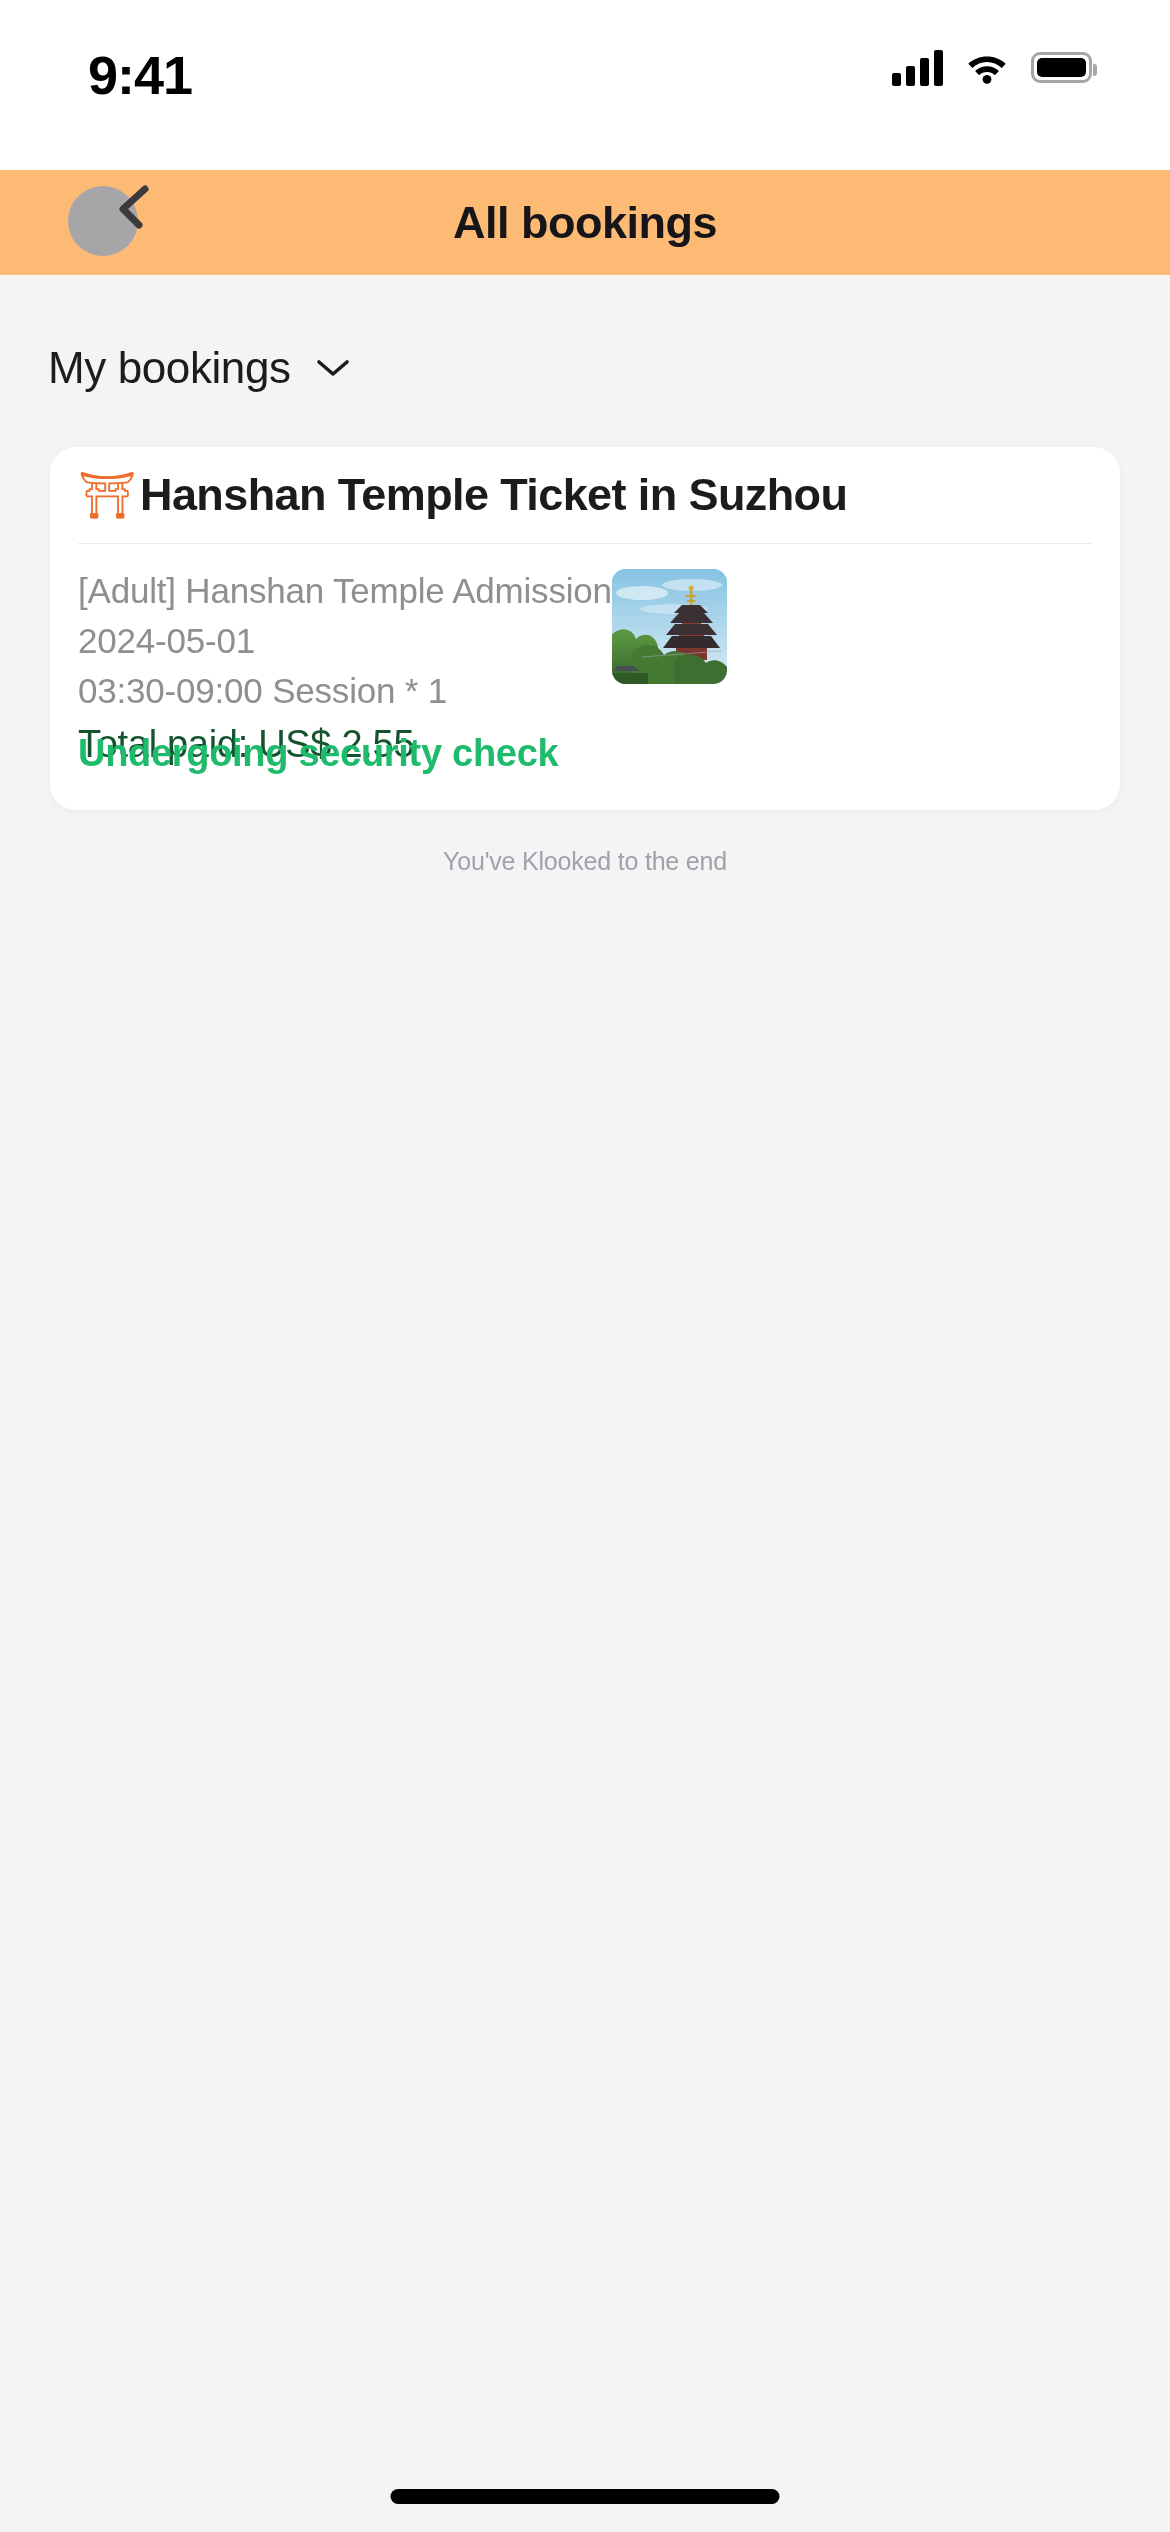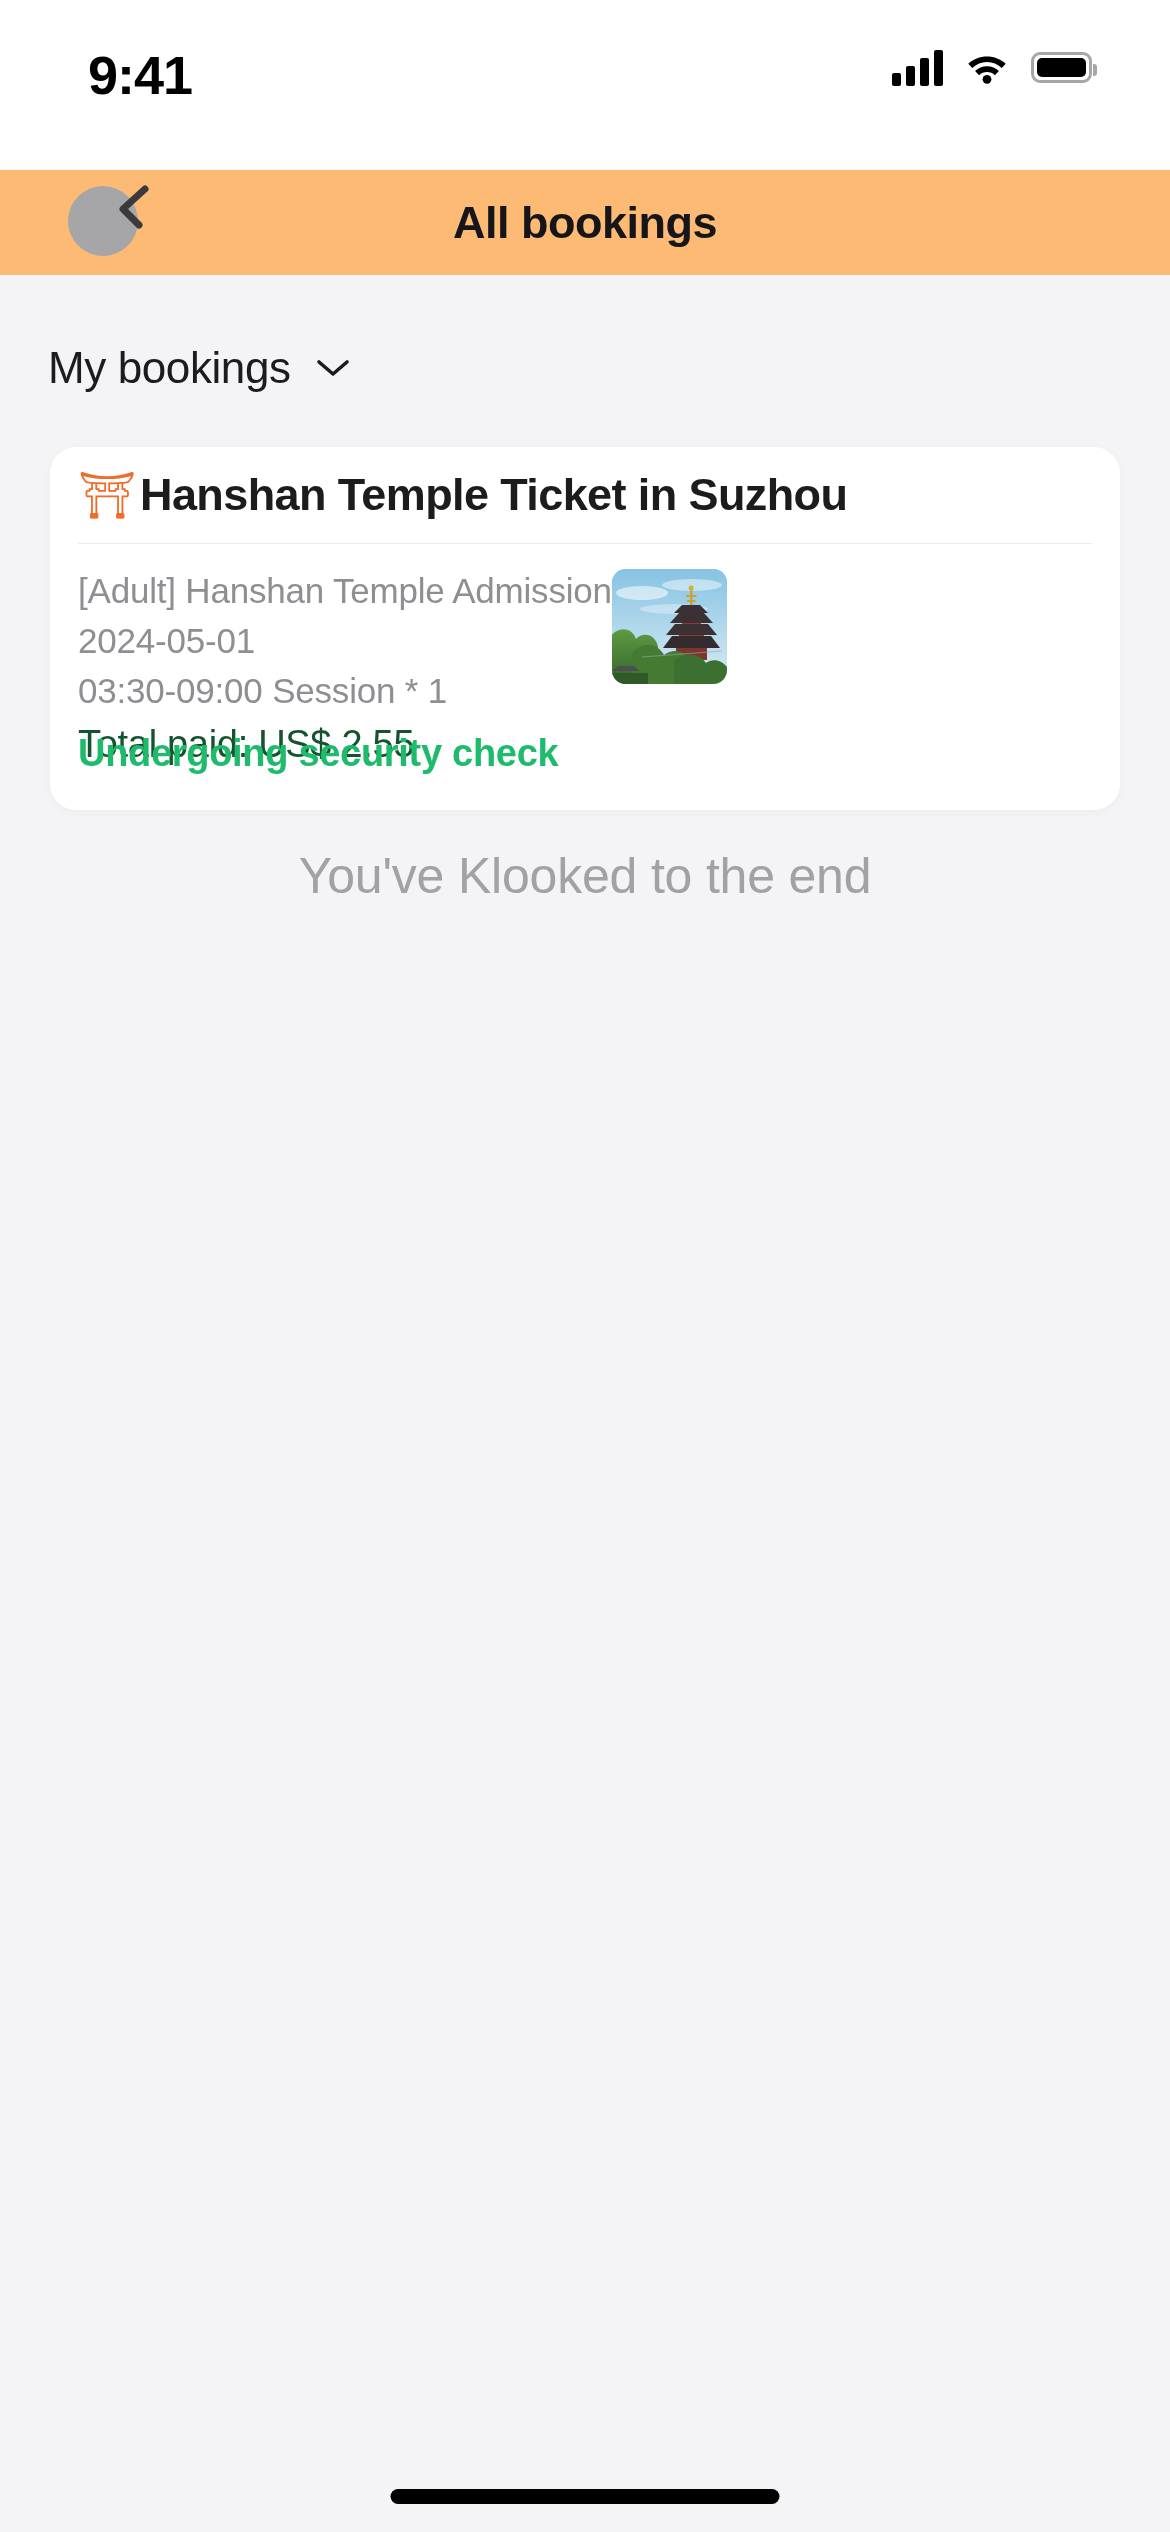--- a/index.html
+++ b/index.html
@@ -123,21 +123,21 @@
   
   .thumb {
     width:115px; height:115px; border-radius:14px;
     overflow:hidden; flex:0 0 auto; margin-right:14px;
     position:relative; background:#8fc4e0;
   }
   .thumb svg { display:block; width:115px; height:115px; }
 
   .end-note {
     position:absolute; left:0; top:572px; width:1170px;
-    text-align:center; font-size:50px; color:#a1a1a6;
+    text-align:center; font-size:25px; color:#a1a1a6;
     letter-spacing:-0.2px;
   }
 
   
   .home-indicator {
     position:absolute; left:50%; transform:translateX(-50%);
     bottom:28px; width:389px; height:15px;
     background:#000; border-radius:10px;
   }
 </style>

